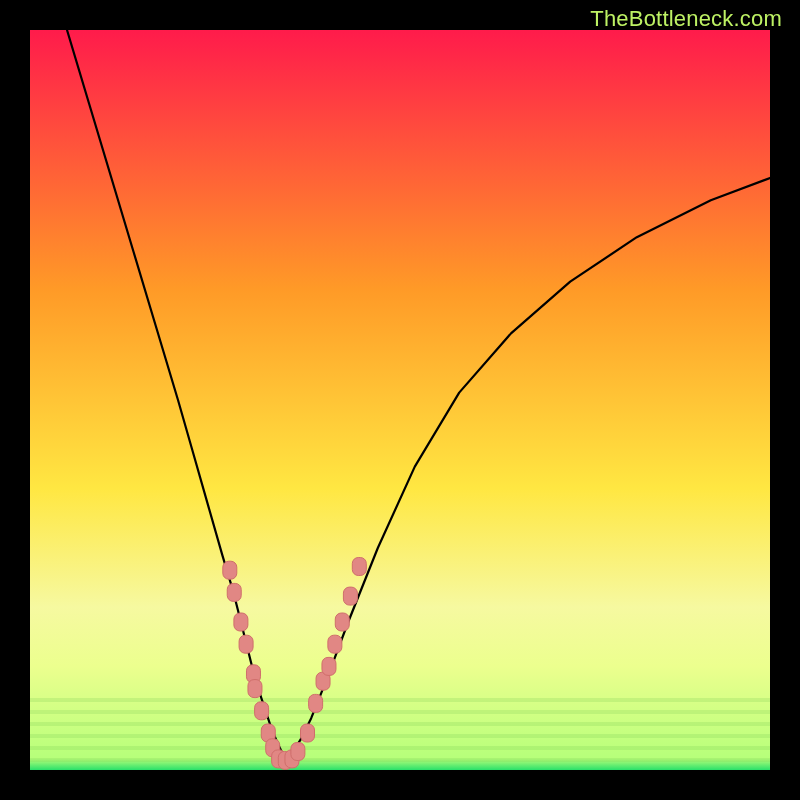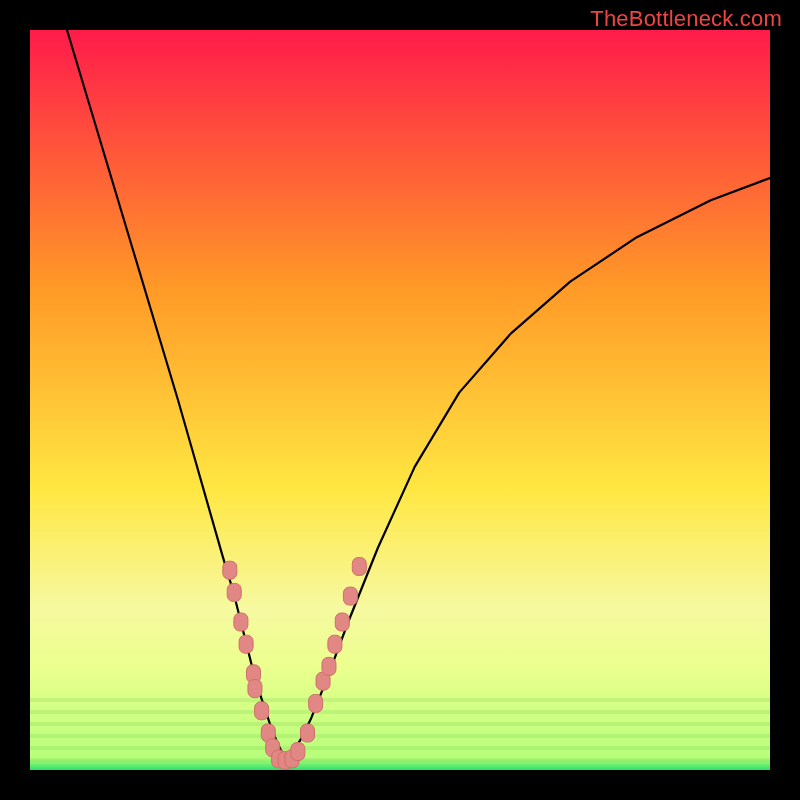--- a/index.html
+++ b/index.html
@@ -9,21 +9,21 @@
     height: 800px;
     background: #000;
     position: relative;
   }
   .watermark {
     position: absolute;
     top: 6px;
     right: 18px;
     font-family: Arial, Helvetica, sans-serif;
     font-size: 22px;
-    color: #ef4444;
+    color: #bef264;
     font-weight: 500;
     letter-spacing: 0.2px;
   }
   .plot {
     position: absolute;
     left: 30px;
     top: 30px;
     width: 740px;
     height: 740px;
   }

